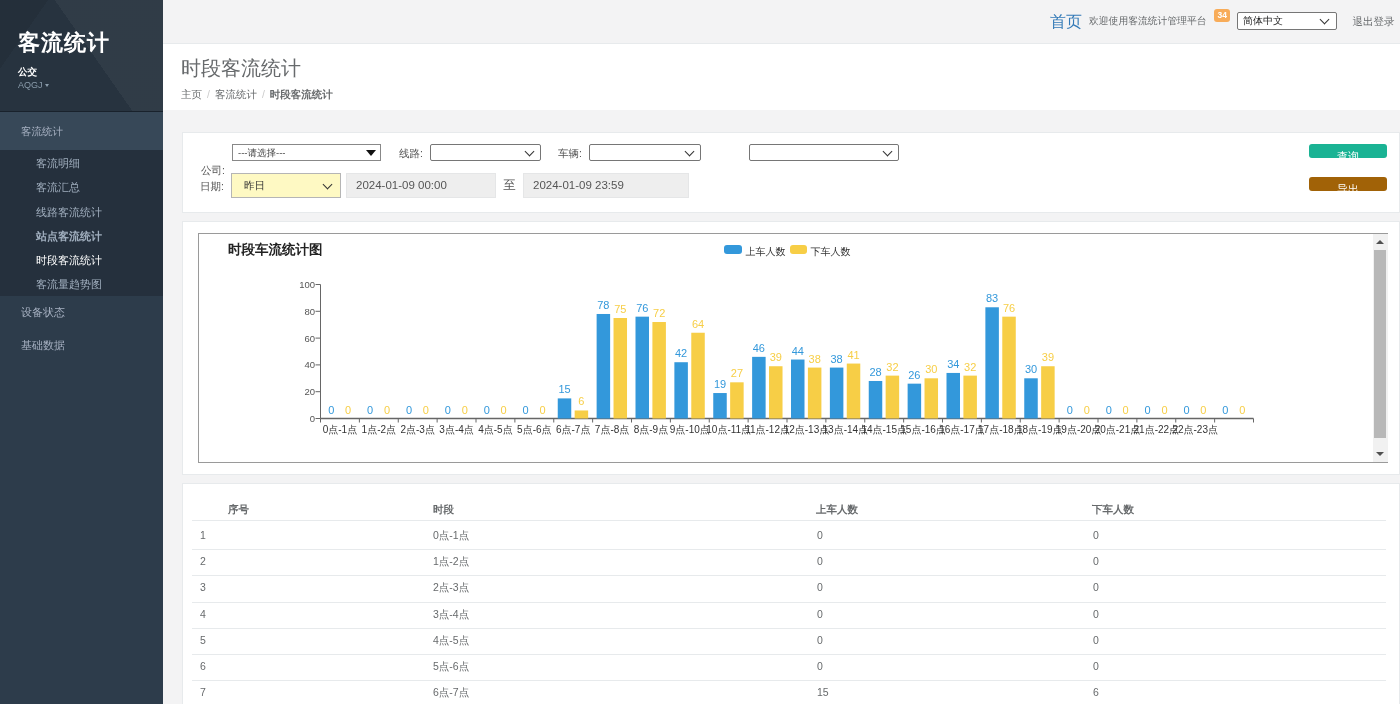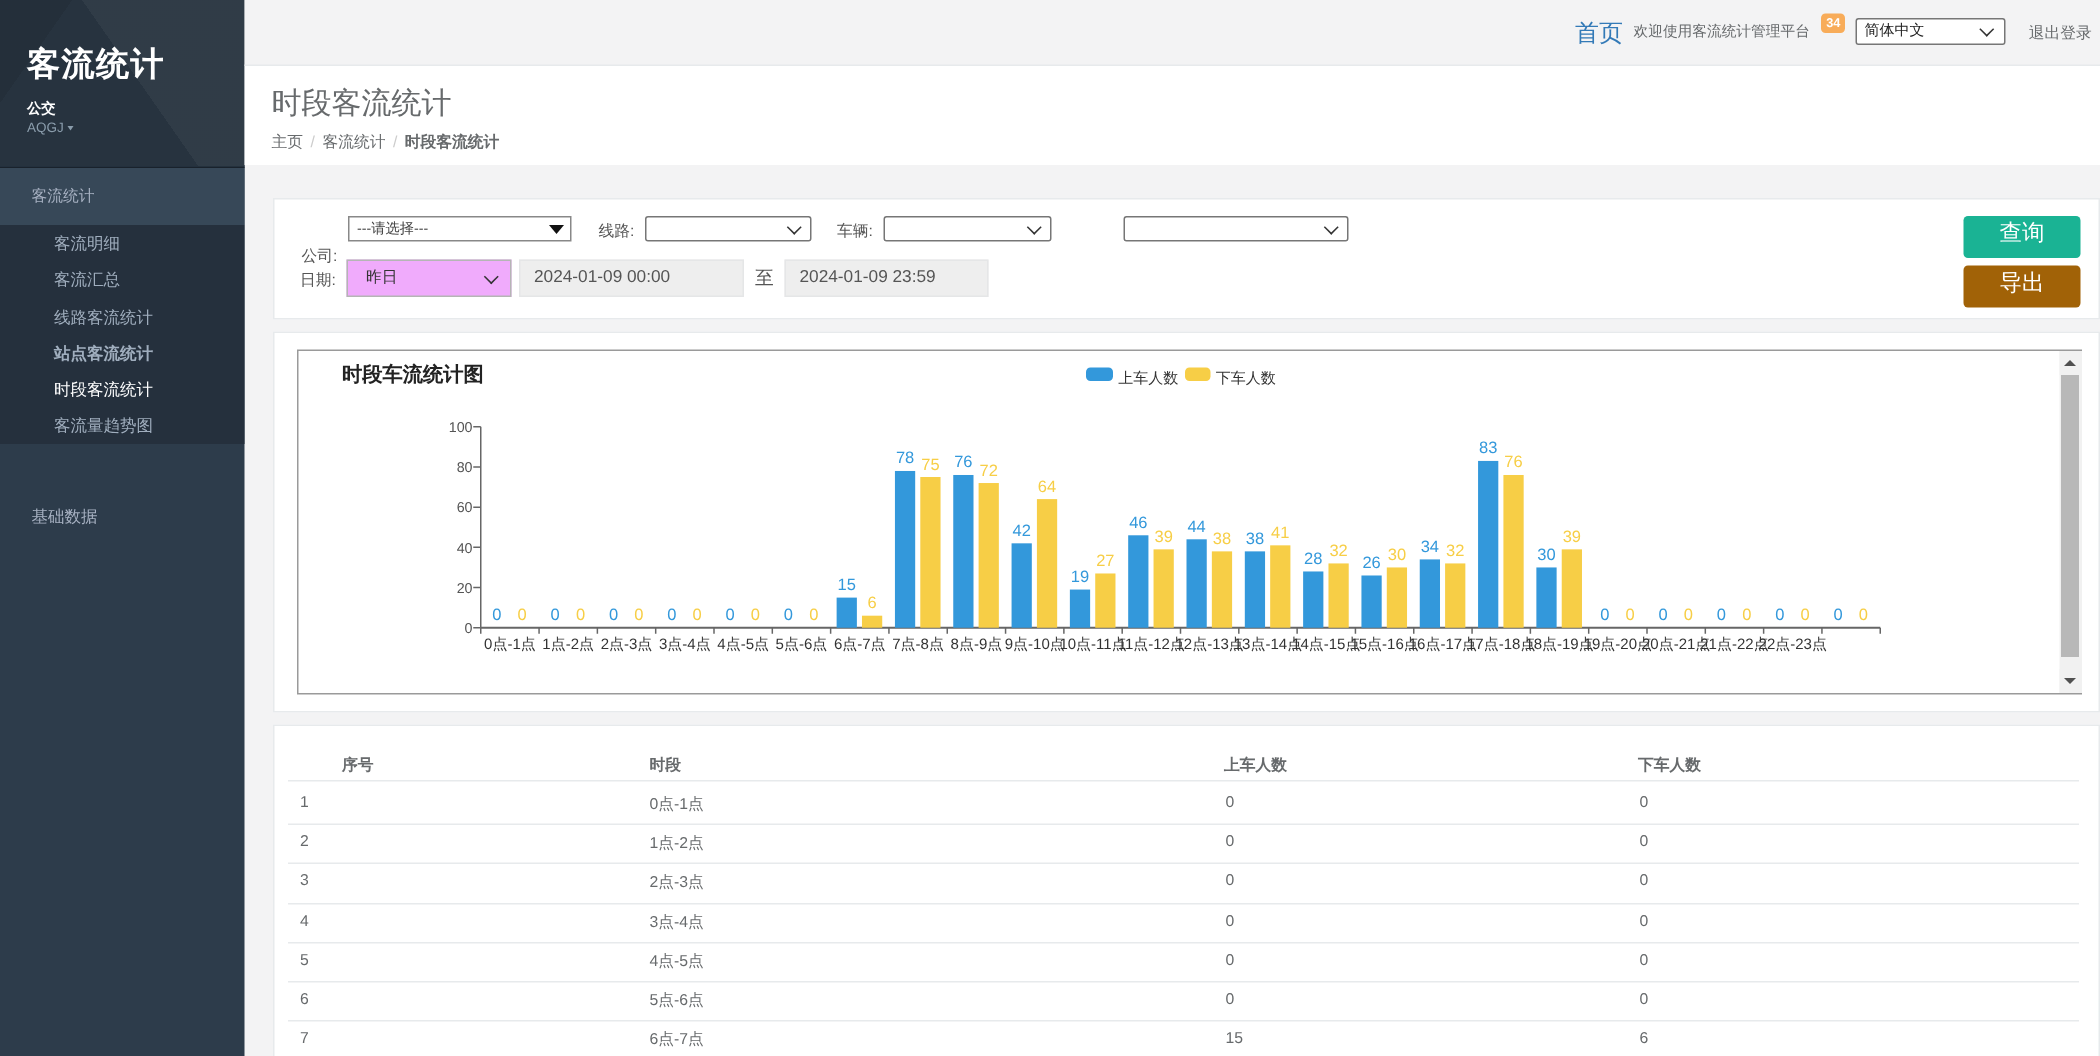--- a/index.html
+++ b/index.html
@@ -33,23 +33,23 @@
 #crumb { position:absolute; left:181px; top:88px; font-size:10.5px; color:#676a6c; }
 #crumb b { color:#676a6c; }
 #crumb .sep { color:#ccc; padding:0 5px; }
 
 .panel { position:absolute; background:#fff; border:1px solid #e7eaec; }
 #filter { left:182px; top:132px; width:1218px; height:81px; }
 .flabel { position:absolute; font-size:10.5px; color:#555; }
 .sel { position:absolute; height:17px; background:#fff; border:1px solid #767676; border-radius:2px; }
 #combo { position:absolute; left:232px; top:144px; width:149px; height:17px; border:1px solid #888; background:#fff; font-size:9.5px; color:#444; line-height:15px; padding-left:5px; }
 #combo .tri { position:absolute; right:4px; top:5px; width:0; height:0; border-left:5.5px solid transparent; border-right:5.5px solid transparent; border-top:6.5px solid #111; }
-.dsel { position:absolute; height:25px; background:#f0abfc; border:1px solid #b5b5b5; font-size:10.5px; color:#333; }
+.dsel { position:absolute; height:25px; background:#fef9c3; border:1px solid #b5b5b5; font-size:10.5px; color:#333; }
 .dinput { position:absolute; height:25px; background:#eee; border:1px solid #e5e6e7; font-size:11.5px; color:#555; line-height:23px; padding-left:9px; }
-.btn { position:absolute; left:1309px; width:78px; height:28px; border-radius:3px; color:#fff; font-size:15px; text-align:center; line-height:24px; }
+.btn { position:absolute; left:1309px; width:78px; height:14px; border-radius:3px; color:#fff; font-size:11px; text-align:center; line-height:24px; }
 
 #chartpanel { left:182px; top:221px; width:1218px; height:254px; }
 #chartbox { position:absolute; left:197.5px; top:232.5px; width:1190px; height:230px; border:1px solid #9a9a9a; background:#fff; }
 #ctitle { position:absolute; left:209px; top:241px; font-size:13.5px; font-weight:bold; color:#222;padding-left:19px; }
 .legrect { position:absolute; width:17.5px; height:9.5px; border-radius:3px; top:244.8px; }
 .legtxt { position:absolute; top:244.5px; font-size:10px; color:#333; }
 #vsb { position:absolute; left:1372.5px; top:233.5px; width:15px; height:228px; background:#f1f1f1; }
 #vsb .thumb { position:absolute; left:1.5px; top:16px; width:12px; height:188px; background:#b8b8b8; }
 #vsb .btn-u, #vsb .btn-d { position:absolute; left:0; width:15px; height:16px; background:#f1f1f1; }
 #vsb .btn-u { top:0; } #vsb .btn-d { bottom:0; }
@@ -71,20 +71,21 @@
   <div id="gongjiao">公交</div>
   <div id="aqgj">AQGJ<span class="caret"></span></div>
   <div id="m-parent" class="mrow">客流统计</div>
   <div id="m-sub" class="mrow"></div>
   <div class="subrow" style="top:157px;">客流明细</div>
   <div class="subrow" style="top:181px;">客流汇总</div>
   <div class="subrow" style="top:205.5px;">线路客流统计</div>
   <div class="subrow" style="top:229.8px;font-weight:bold;">站点客流统计</div>
   <div class="subrow" style="top:254.1px; color:#ffffff;">时段客流统计</div>
   <div class="subrow" style="top:278.4px;">客流量趋势图</div>
+  <div id="m-dev" class="mrow">设备状态</div>
   <div id="m-base" class="mrow">基础数据</div>
 </div>
 
 <div id="topbar"></div>
 <div id="homelink">首页</div>
 <div id="welcome">欢迎使用客流统计管理平台</div>
 <div id="badge">34</div>
 <div id="langsel">简体中文<div class="chev" style="right:8px; top:3px;"></div></div>
 <div id="logout">退出登录</div>
 
@@ -104,21 +105,21 @@
     <div class="chev" style="right:7px; top:3px;"></div>
   </div>
 <div class="flabel" style="left:719px; top:147px;margin-left:32px;">站点:</div>
 <div class="sel" style="left:749px; top:144px; width:150px;">
     <div class="chev" style="right:7px; top:3px;"></div>
   </div>
 <div class="flabel" style="left:200px; top:180px;">日期:</div>
 <div class="dsel" style="left:231px; top:173px; width:110px; line-height:23px; padding-left:12px;">昨日<div class="chev" style="right:9px; top:7px;"></div></div>
 <div class="dinput" style="left:346px; top:173px; width:150px;">2024-01-09 00:00</div>
 <div class="dinput" style="left:497px; top:173px; width:25px; background:#fff; border-color:#fff; padding-left:0; text-align:center; font-size:12.5px;">至</div>
-<div class="dinput" style="left:523px; top:173px; width:136px;">2024-01-09 23:59</div>
+<div class="dinput" style="left:523px; top:173px; width:166px;">2024-01-09 23:59</div>
 <div class="btn" style="top:144px; background:#1ab394;">查询</div>
 <div class="btn" style="top:177px; background:#a16207;">导出</div>
 
 <div id="chartpanel" class="panel"></div>
 <div id="chartbox"></div>
 <div id="ctitle">时段车流统计图</div>
 <div class="legrect" style="left:724px; background:#3398db;"></div>
 <div class="legtxt" style="left:745.5px;">上车人数</div>
 <div class="legrect" style="left:789.5px; background:#f7ce46;"></div>
 <div class="legtxt" style="left:810.5px;">下车人数</div>

